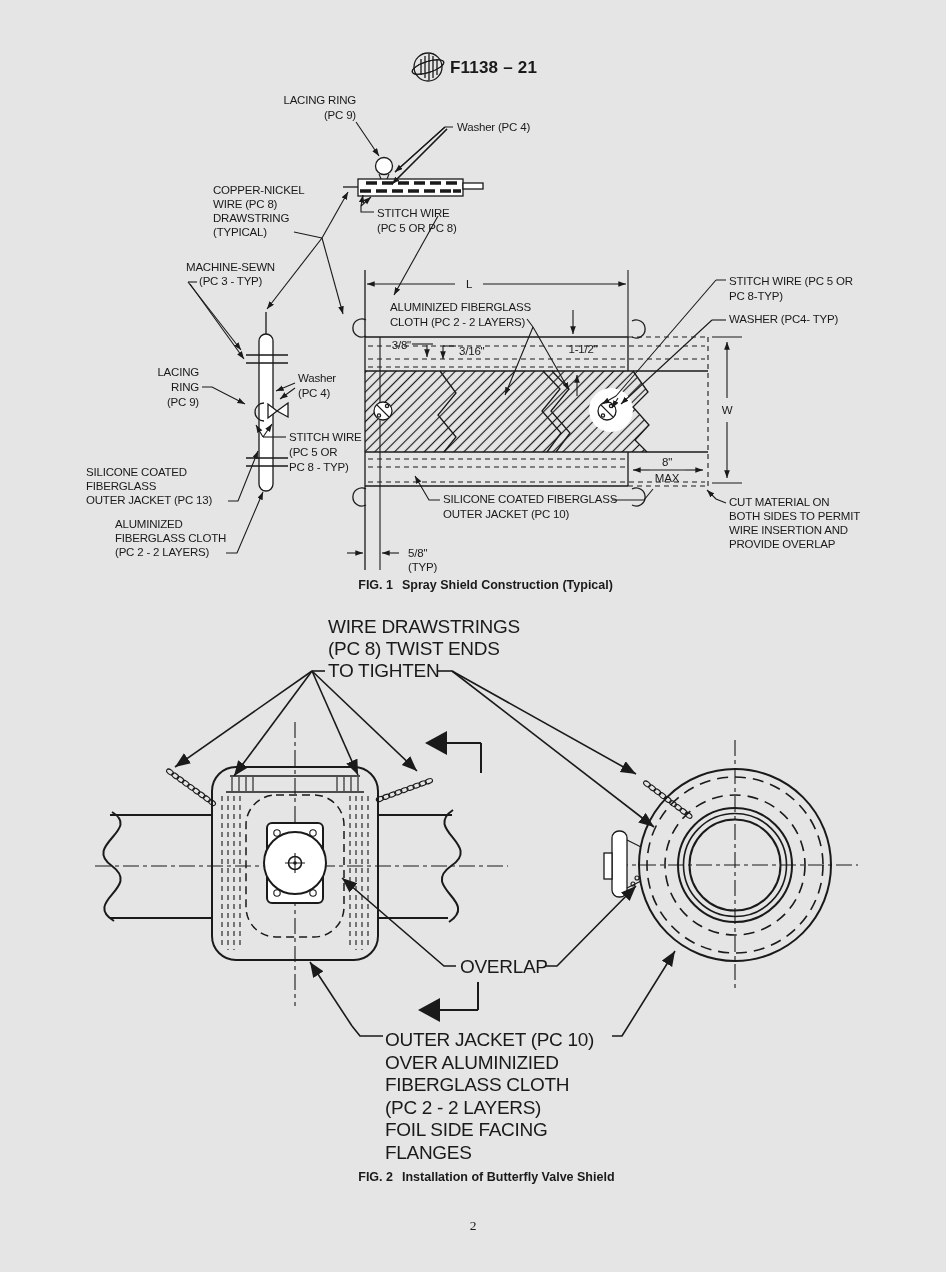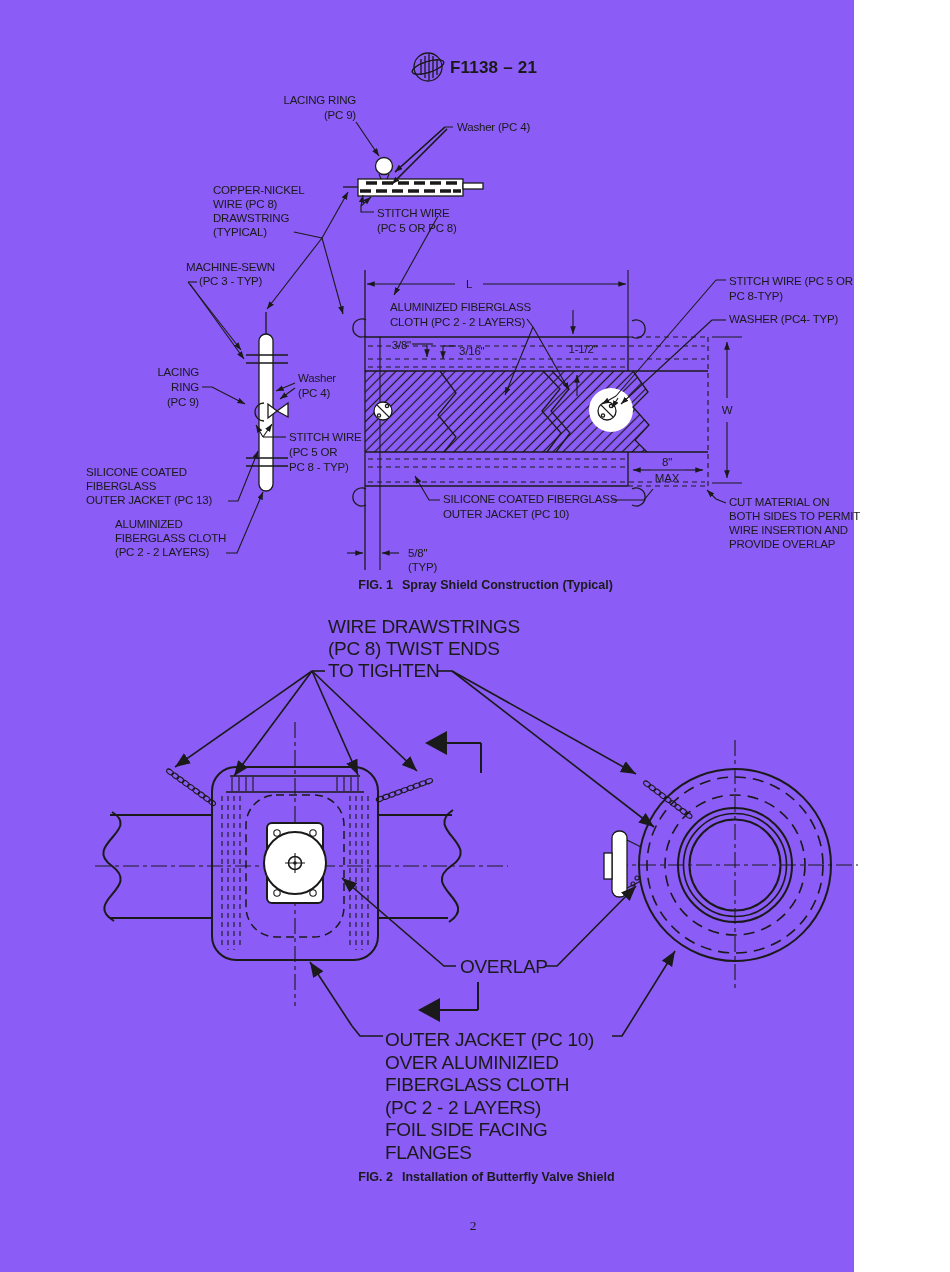--- a/index.html
+++ b/index.html
@@ -1,16 +1,16 @@
 <!DOCTYPE html>
 <html><head>
 <meta charset="utf-8">
 <style>
   html,body{margin:0;padding:0;background:#fff;}
-  .page{width:854px;height:1272px;background:#8b5cf6;position:relative;font-family:"Liberation Sans",sans-serif;}
+  .page{width:946px;height:1272px;background:#e5e5e5;position:relative;font-family:"Liberation Sans",sans-serif;}
   svg{display:block;}
   .ln{stroke:#1a1a1a;fill:none;stroke-width:1.3;}
   .lt{stroke:#1a1a1a;fill:none;stroke-width:1.1;}
   .th{stroke:#1a1a1a;fill:none;stroke-width:2;}
   .th2{stroke:#1a1a1a;fill:none;stroke-width:1.6;}
   .ld{stroke:#1a1a1a;fill:none;stroke-width:1.1;stroke-dasharray:5,4;}
   .ld2{stroke:#1a1a1a;fill:none;stroke-width:1.5;stroke-dasharray:8,5;}
   .cl{stroke:#1a1a1a;fill:none;stroke-width:1.1;stroke-dasharray:16,4,4,4;}
   .wf{fill:#fff;stroke:#1a1a1a;stroke-width:1.3;}
   .wf2{fill:#fff;stroke:#1a1a1a;stroke-width:2;}

